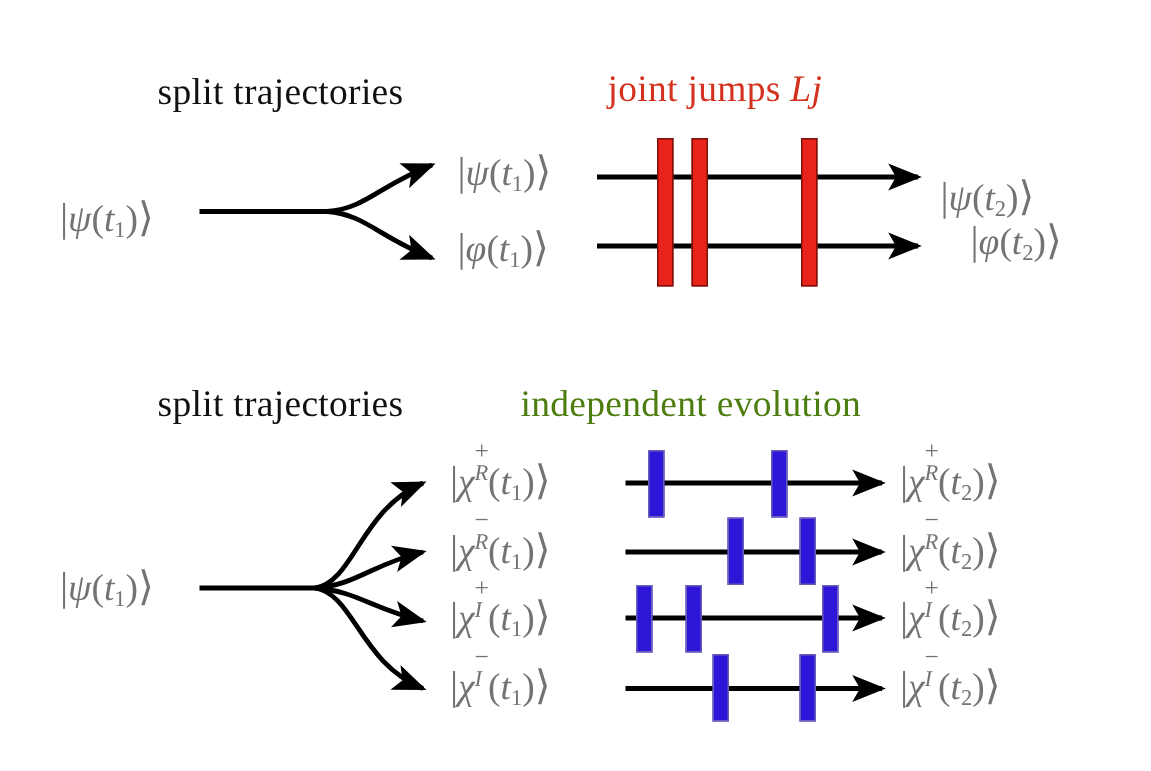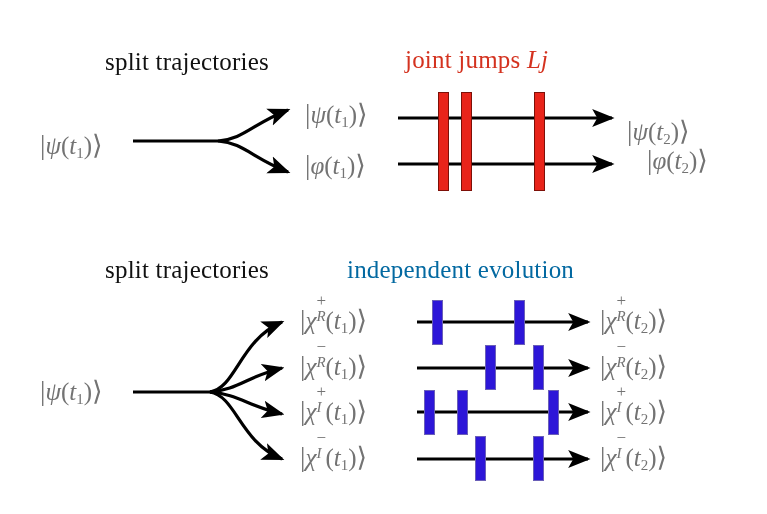--- a/index.html
+++ b/index.html
@@ -23,21 +23,21 @@
   }
   .panel { position: absolute; left: 0; width: 767px; }
   .heading {
     position: absolute;
     white-space: nowrap;
     font-size: 25px;
     letter-spacing: 0.2px;
   }
   .heading.black { color: #111111; }
   .heading.red   { color: #d4321f; }
-  .heading.blue  { color: #0369a1; text-align: center; }
+  .heading.blue  { color: #4d7c0f; text-align: center; }
 
   .ket {
     position: absolute;
     white-space: nowrap;
     font-size: 25px;
     color: #737373;
     line-height: 1;
   }
   .ket .bar { font-size: 27px; }
   .ket i { font-style: italic; font-family: "Liberation Serif", "DejaVu Serif", serif; }

